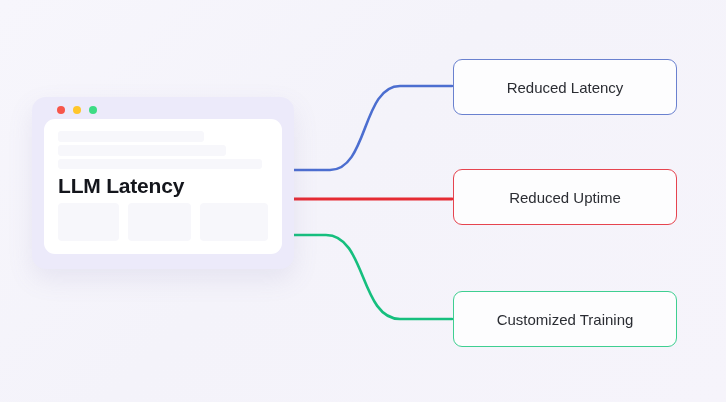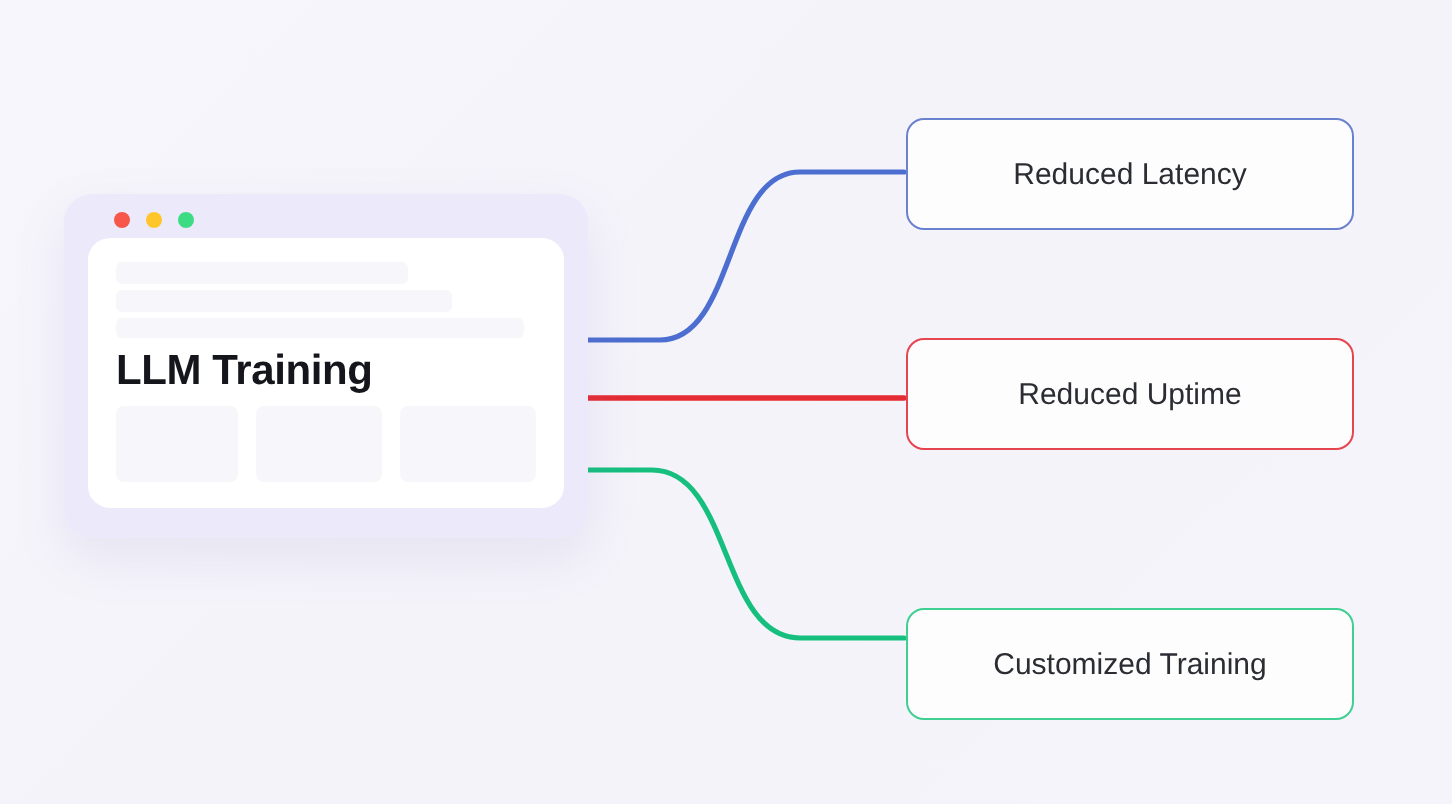--- a/index.html
+++ b/index.html
@@ -116,21 +116,21 @@
     border: 1.6px solid #888;
     display: flex;
     align-items: center;
     justify-content: center;
     font-size: 15px;
     color: #2b2d33;
     white-space: nowrap;
   }
   .node-latency  { top: 59px;  border-color: #6a81cf; }
   .node-uptime   { top: 169px; border-color: #e6444f; }
-  .node-training { top: 304px; border-color: #3fcf91; }
+  .node-training { top: 291px; border-color: #3fcf91; }
 </style>
 </head>
 <body>
 
 <div id="stage">
 
   <svg class="connectors" viewBox="0 0 726 402" xmlns="http://www.w3.org/2000/svg">
     <path d="M 294 170 L 330 170 C 368 170 362 86 400 86 L 452 86" fill="none" stroke="#4c6ed0" stroke-width="2.6" stroke-linecap="round"></path>
     <path d="M 294 199 L 452 199" fill="none" stroke="#e52b33" stroke-width="2.8" stroke-linecap="round"></path>
     <path d="M 294 235 L 326 235 C 366 235 360 319 400 319 L 452 319" fill="none" stroke="#16bf7e" stroke-width="2.6" stroke-linecap="round"></path>
@@ -141,21 +141,21 @@
       <span class="dot dot-red"></span>
       <span class="dot dot-yellow"></span>
       <span class="dot dot-green"></span>
     </div>
 
     <div class="browser-page">
       <div class="skel skel-bar-1"></div>
       <div class="skel skel-bar-2"></div>
       <div class="skel skel-bar-3"></div>
 
-      <div class="browser-title">LLM Training</div>
+      <div class="browser-title">LLM Latency</div>
 
       <div class="skel-col skel-col-1"></div>
       <div class="skel-col skel-col-2"></div>
       <div class="skel-col skel-col-3"></div>
     </div>
   </div>
 
   <div class="node node-latency">
     <span>Reduced Latency</span>
   </div>

